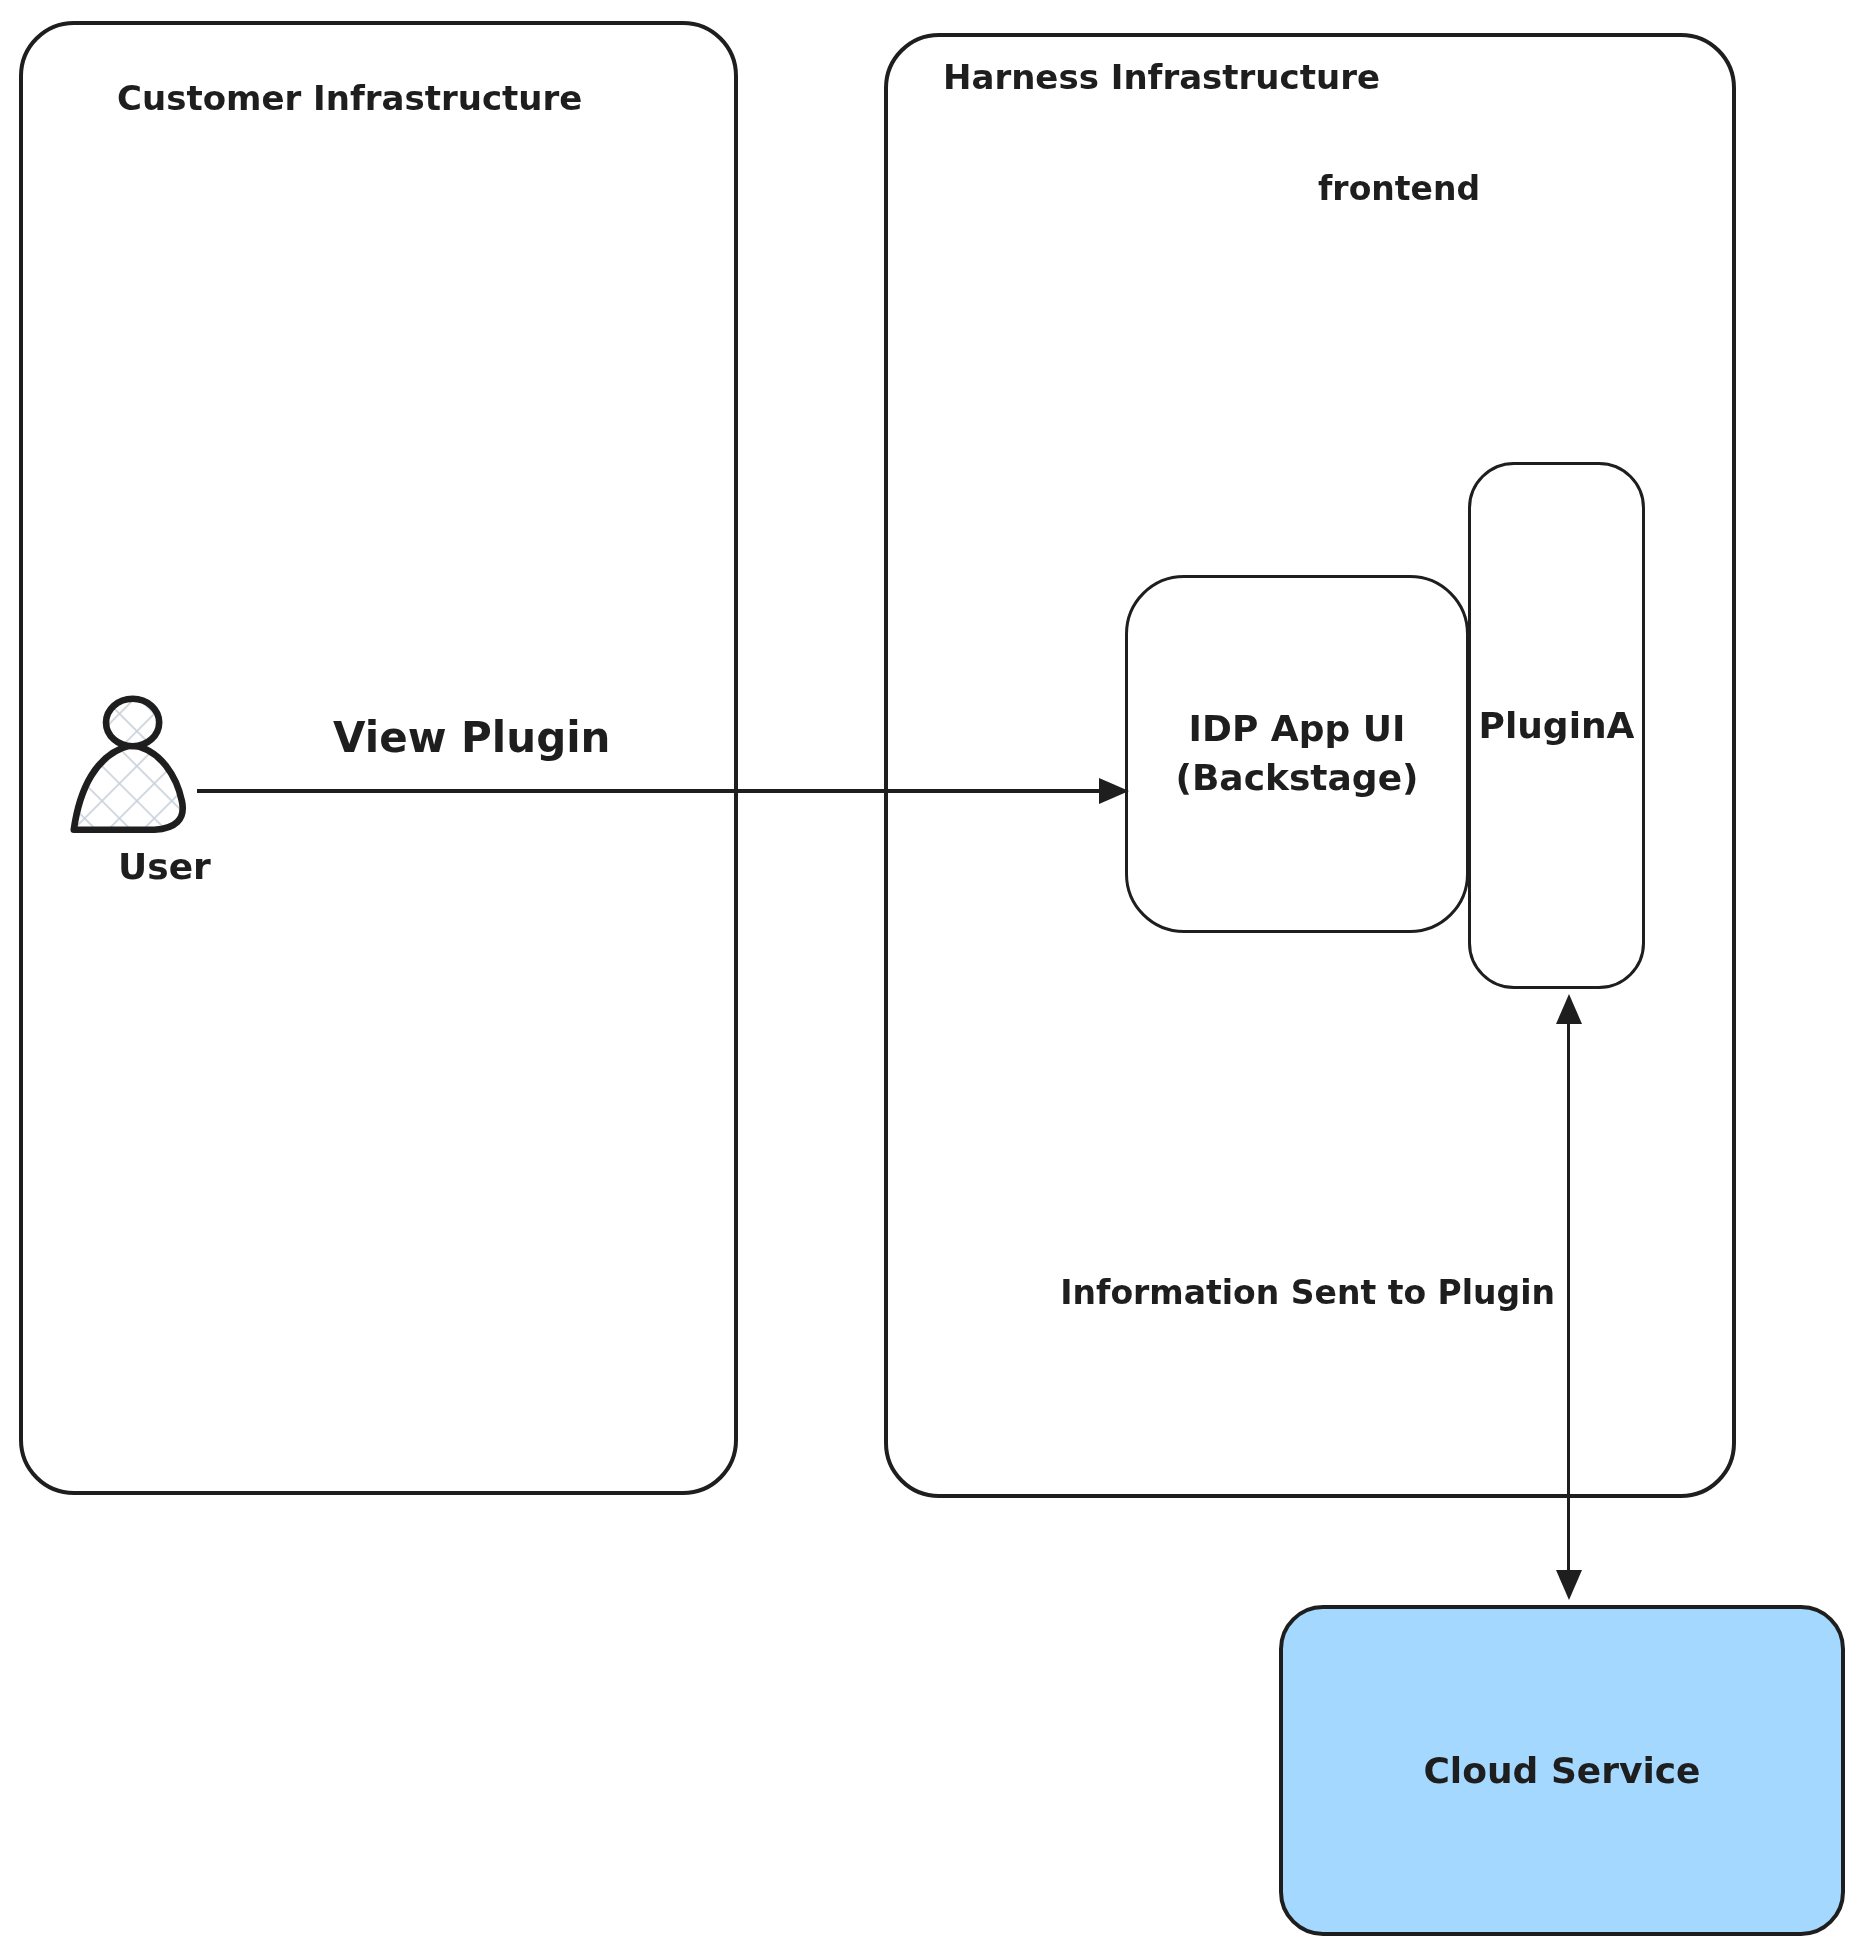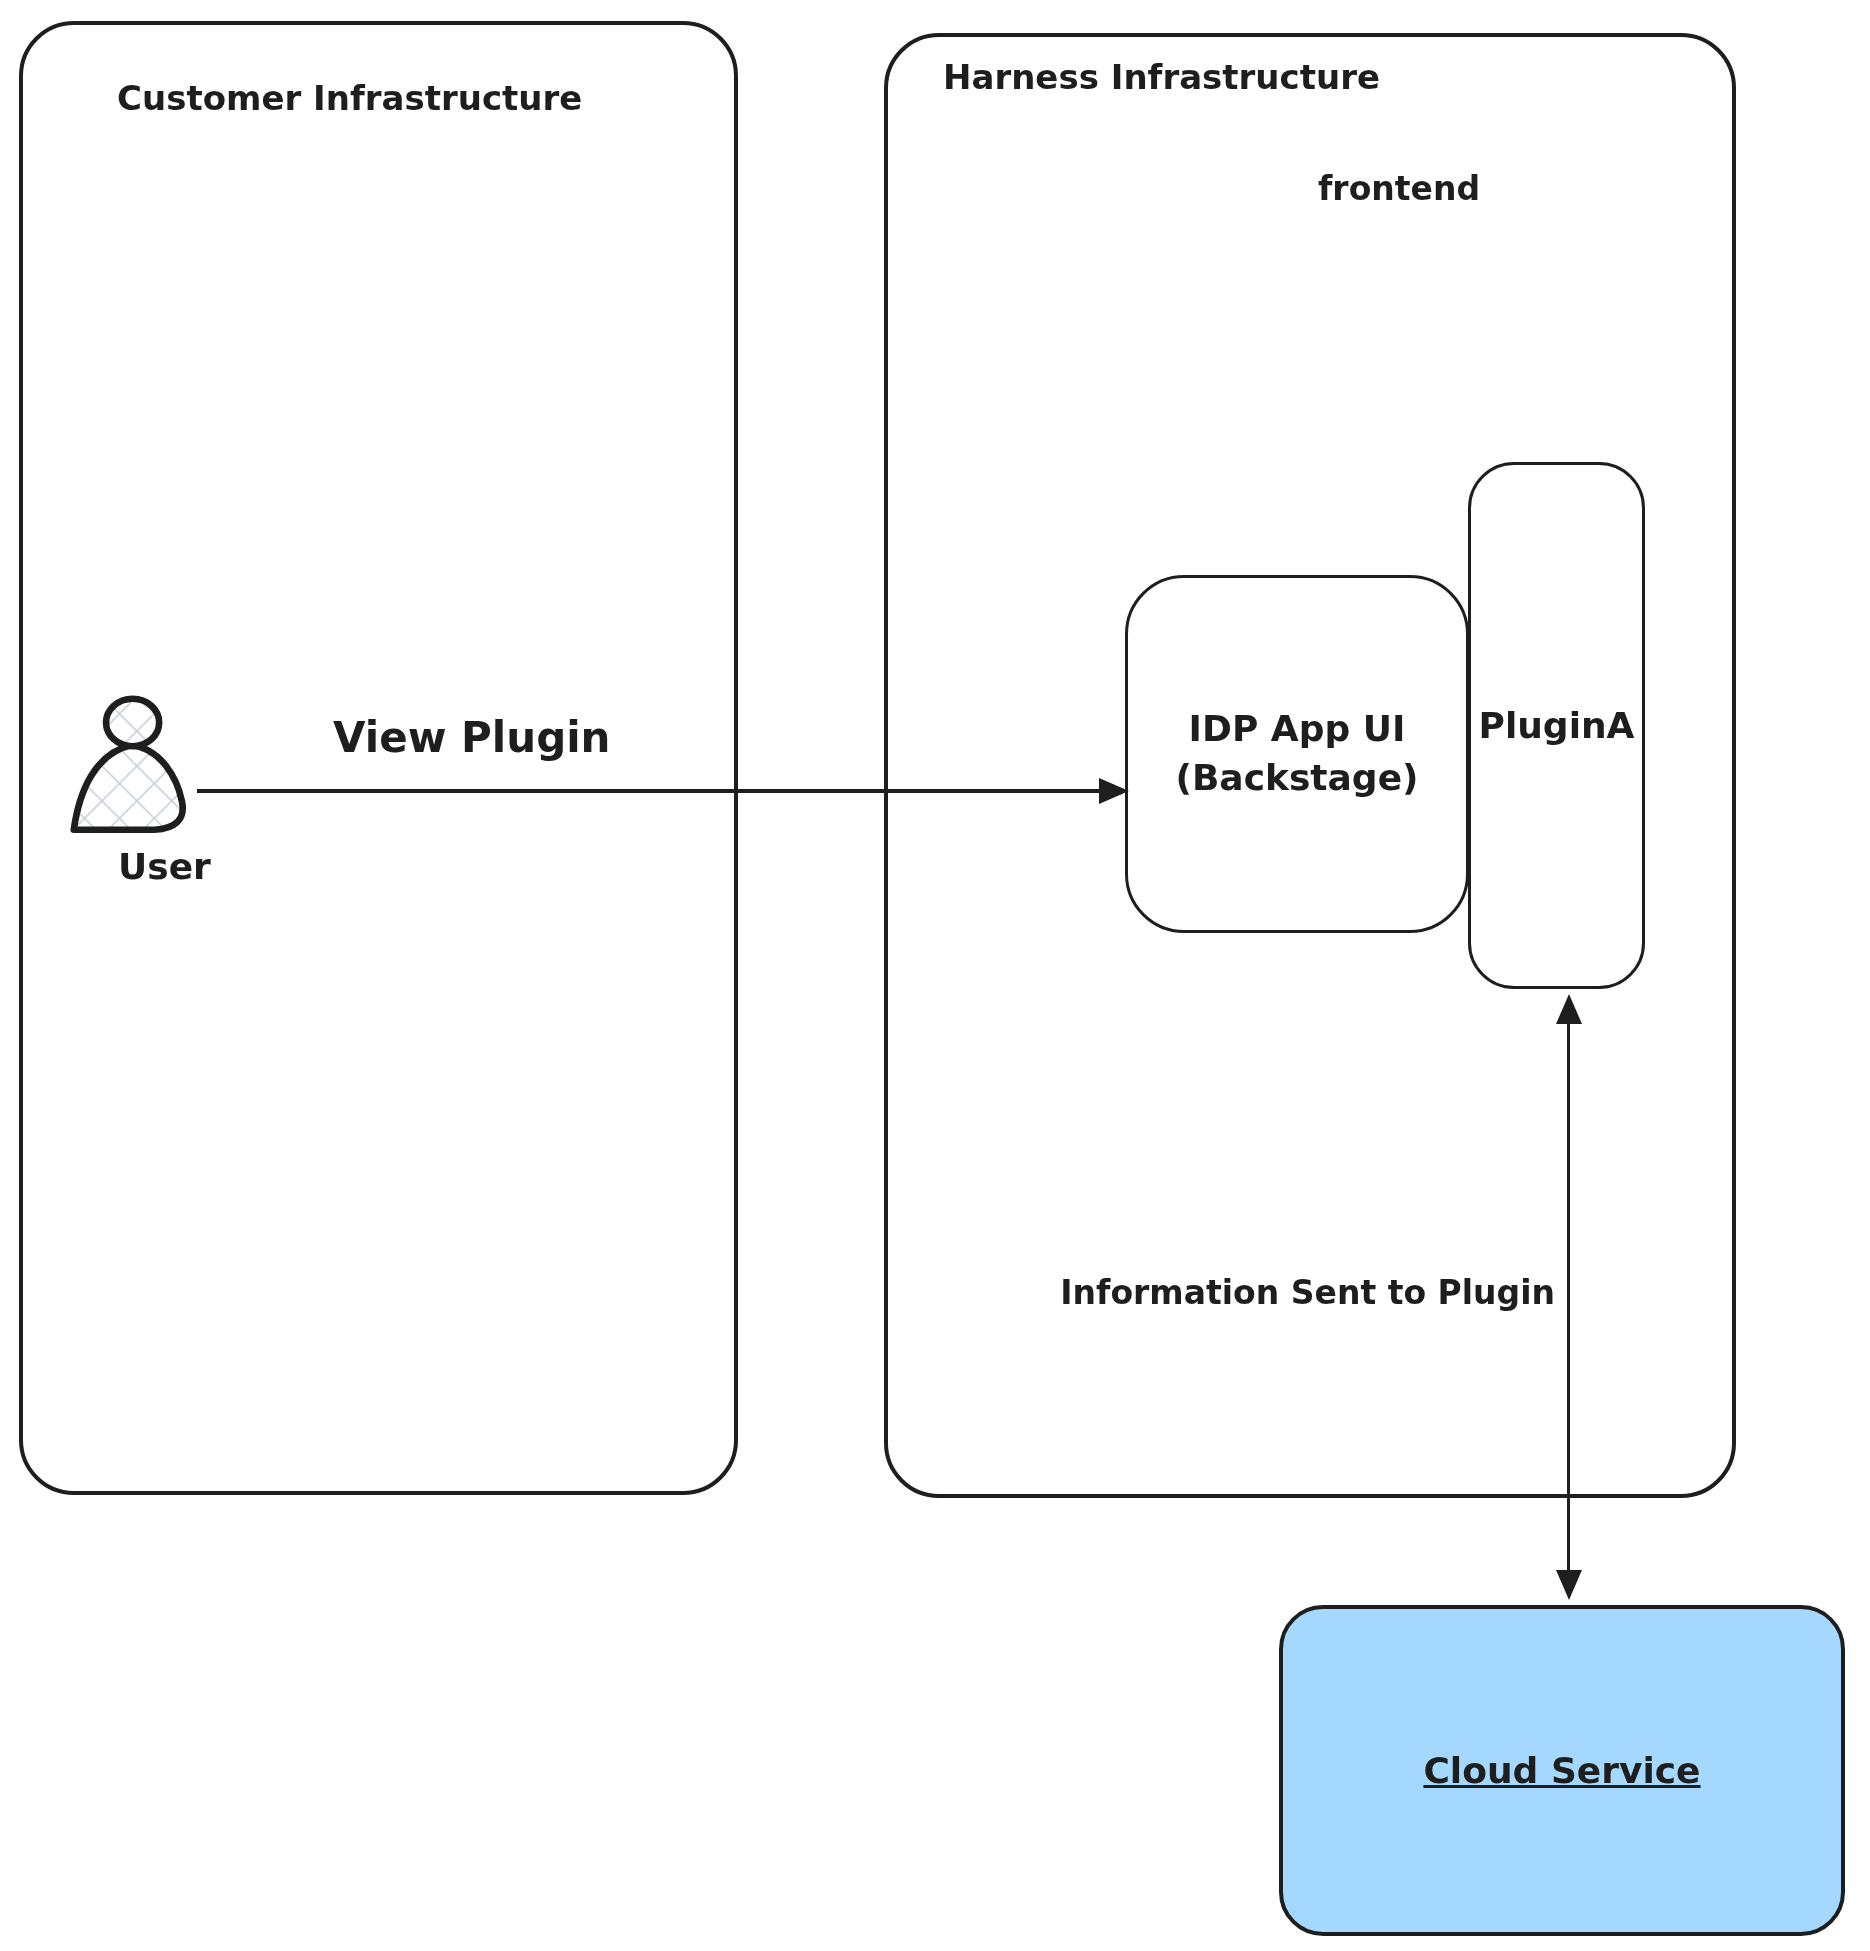--- a/index.html
+++ b/index.html
@@ -127,18 +127,18 @@
   <div class="h-arrowhead"></div>
 
   <div class="v-arrowhead-up"></div>
   <div class="v-arrow-shaft"></div>
   <div class="v-arrowhead-down"></div>
 
   <div class="info-label">
     <div>Information Sent to Plugin</div>
   </div>
 
-  <div class="box cloud-box" style="background: #a5d8ff; text-decoration: underline;">
+  <div class="box cloud-box" style="background: #a5d8ff;">
     <div>Cloud Service</div>
   </div>
 
 </div>
 
 
 </body></html>

